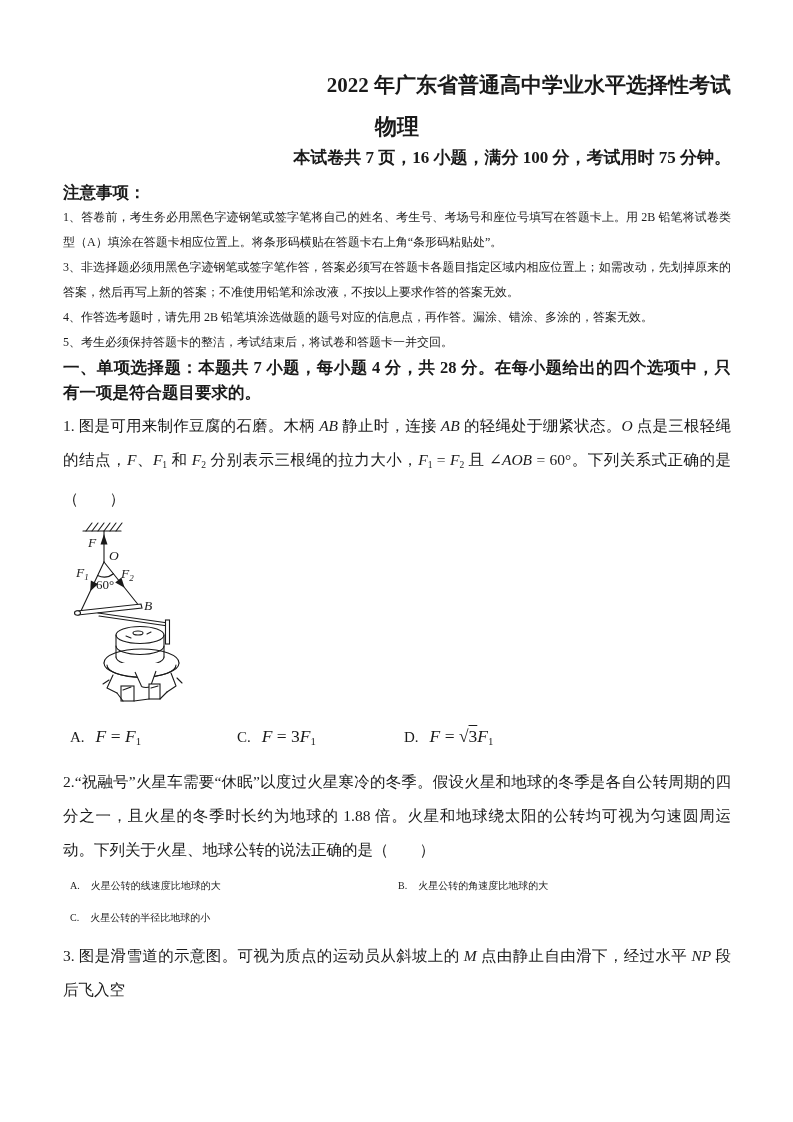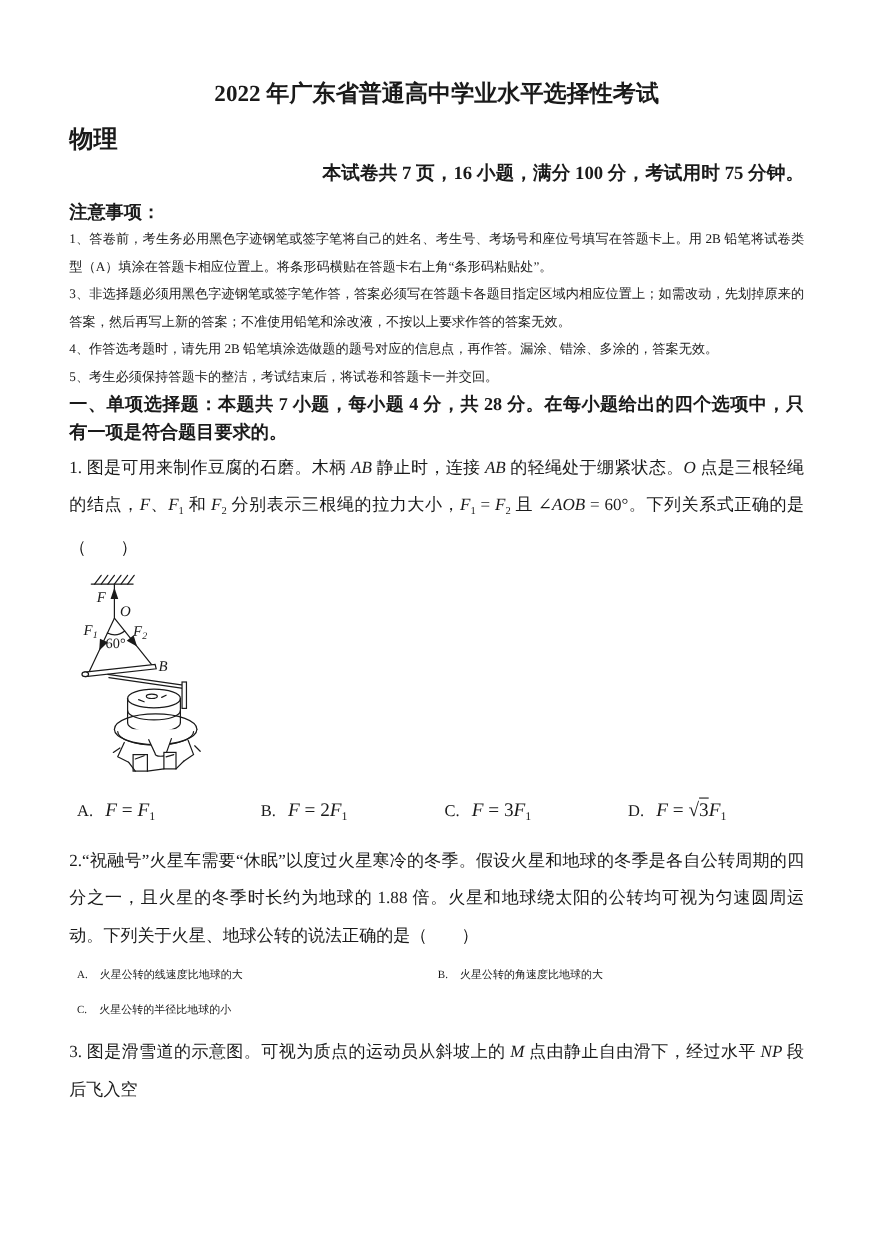--- a/index.html
+++ b/index.html
@@ -10,26 +10,26 @@
     background: #ffffff;
     color: #1a1a1a;
     font-family: "Liberation Serif", "DejaVu Serif", serif;
     overflow: hidden;
   }
   .content { padding: 62px 62px 0 63px; }
 
   .title {
     margin: 8px 0 0 0;
     font-size: 21px; font-weight: bold;
-    text-align: center; line-height: 30px;
+    text-align: right; line-height: 30px;
   }
   .subject {
     margin: 12px 0 0 0;
     font-size: 22px; font-weight: bold;
-    line-height: 30px;
+    text-align: center; line-height: 30px;
   }
   .exam-info {
     margin-top: 3px;
     font-size: 17px; font-weight: bold;
     text-align: right; line-height: 26px;
   }
 
   .notice-heading {
     margin-top: 9px;
     font-size: 16.5px; font-weight: bold; line-height: 25px;
@@ -148,23 +148,20 @@
           <rect class="fig-fill-white" x="84" y="164" width="11" height="15"></rect>
           <path class="fig-stroke" d="M52,173 L58,181 M69,181 L84,179 M95,179 L102,172 M58,170 l8,-3 M86,168 l7,-2"></path>
         </svg>
       </div>
 
       <div class="options-row4">
         <div class="option">
           <span class="opt-letter">A.</span><span class="opt-formula"><span class="rt-i">F</span><span> = </span><span class="rt-i">F</span><span class="rt-sub">1</span></span>
         </div>
         <div class="option">
-          <span class="opt-letter">B.</span><span class="opt-formula"><span class="rt-i">F</span><span> = 2</span><span class="rt-i">F</span><span class="rt-sub">1</span></span>
-        </div>
-        <div class="option">
           <span class="opt-letter">C.</span><span class="opt-formula"><span class="rt-i">F</span><span> = 3</span><span class="rt-i">F</span><span class="rt-sub">1</span></span>
         </div>
         <div class="option">
           <span class="opt-letter">D.</span><span class="opt-formula"><span class="rt-i">F</span><span> = </span><span>√</span><span class="rt-rad">3</span><span class="rt-i">F</span><span class="rt-sub">1</span></span>
         </div>
       </div>
     </div>
 
     <div class="q2-block">
       <p class="q-text"><span>2.“祝融号”火星车需要“休眠”以度过火星寒冷的冬季。假设火星和地球的冬季是各自公转周期的四分之一，且火星的冬季时长约为地球的 1.88 倍。火星和地球绕太阳的公转均可视为匀速圆周运动。下列关于火星、地球公转的说法正确的是（　　）</span></p>

